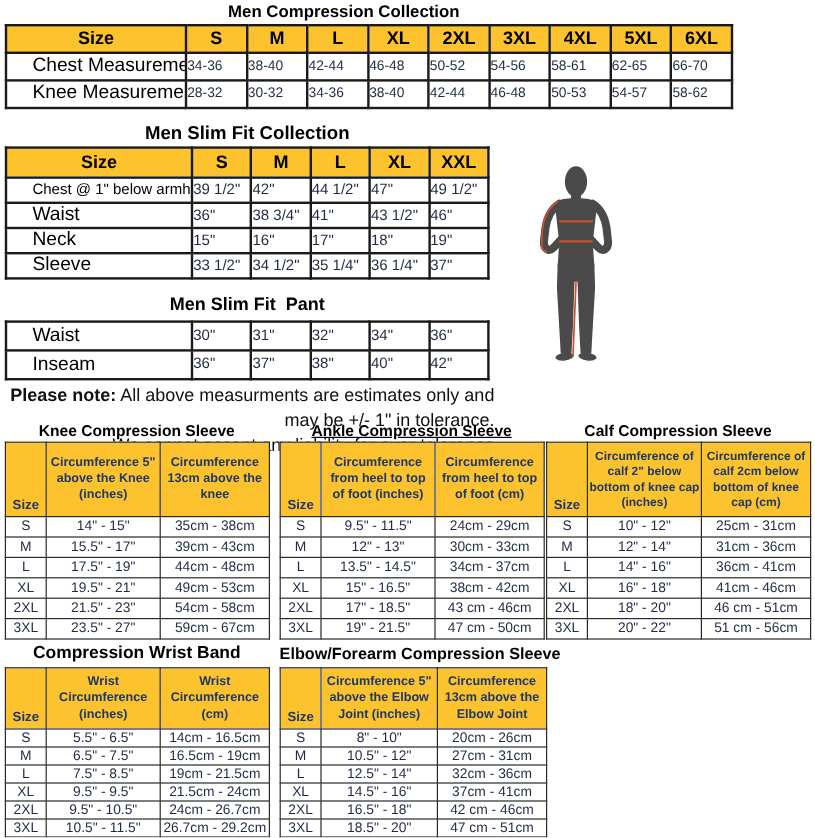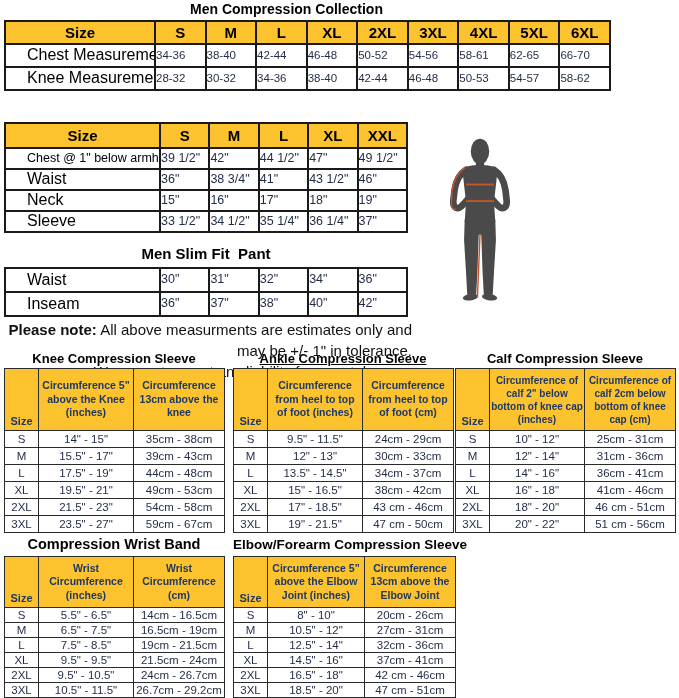--- a/index.html
+++ b/index.html
@@ -107,20 +107,21 @@
           <td>38-40</td>
           <td>42-44</td>
           <td>46-48</td>
           <td>50-53</td>
           <td>54-57</td>
           <td>58-62</td>
         </tr>
       </tbody>
     </table>
 
+  <div class="section-title" id="title-slimfit">Men Slim Fit Collection</div>
   <table class="big" id="t-slimfit">
     <colgroup>
         <col style="width:155px">
         <col span="5">
       </colgroup>
   <tbody>
         <tr>
           <th class="size-h">Size</th>
           <th class="col-h">S</th>
           <th class="col-h">M</th>

